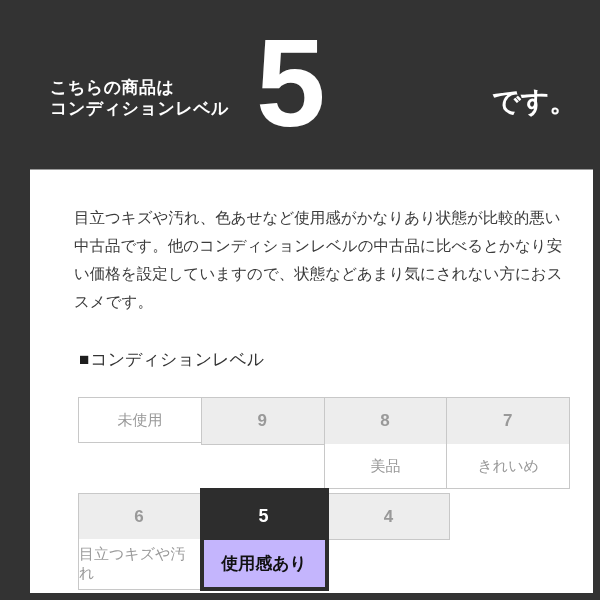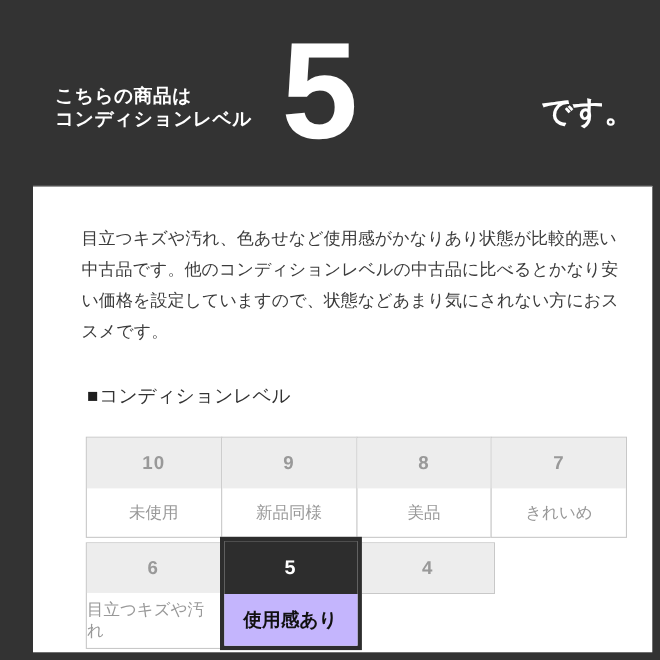--- a/index.html
+++ b/index.html
@@ -83,26 +83,24 @@
     <p class="desc">目立つキズや汚れ、色あせなど使用感がかなりあり状態が比較的悪い中古品です。他のコンディションレベルの中古品に比べるとかなり安い価格を設定していますので、状態などあまり気にされない方におススメです。</p>
 
     <div class="section-title">
       <span class="sq">■</span><span>コンディションレベル</span>
     </div>
 
     <div class="rank-table">
 
       <div class="rrow">
         <div class="rcell">
-          <div class="rnum">10</div>
           <div class="rlabel">未使用</div>
         </div>
         <div class="rcell">
           <div class="rnum">9</div>
-          <div class="rlabel">新品同様</div>
         </div>
         <div class="rcell">
           <div class="rnum">8</div>
           <div class="rlabel">美品</div>
         </div>
         <div class="rcell">
           <div class="rnum">7</div>
           <div class="rlabel">きれいめ</div>
         </div>
       </div>

